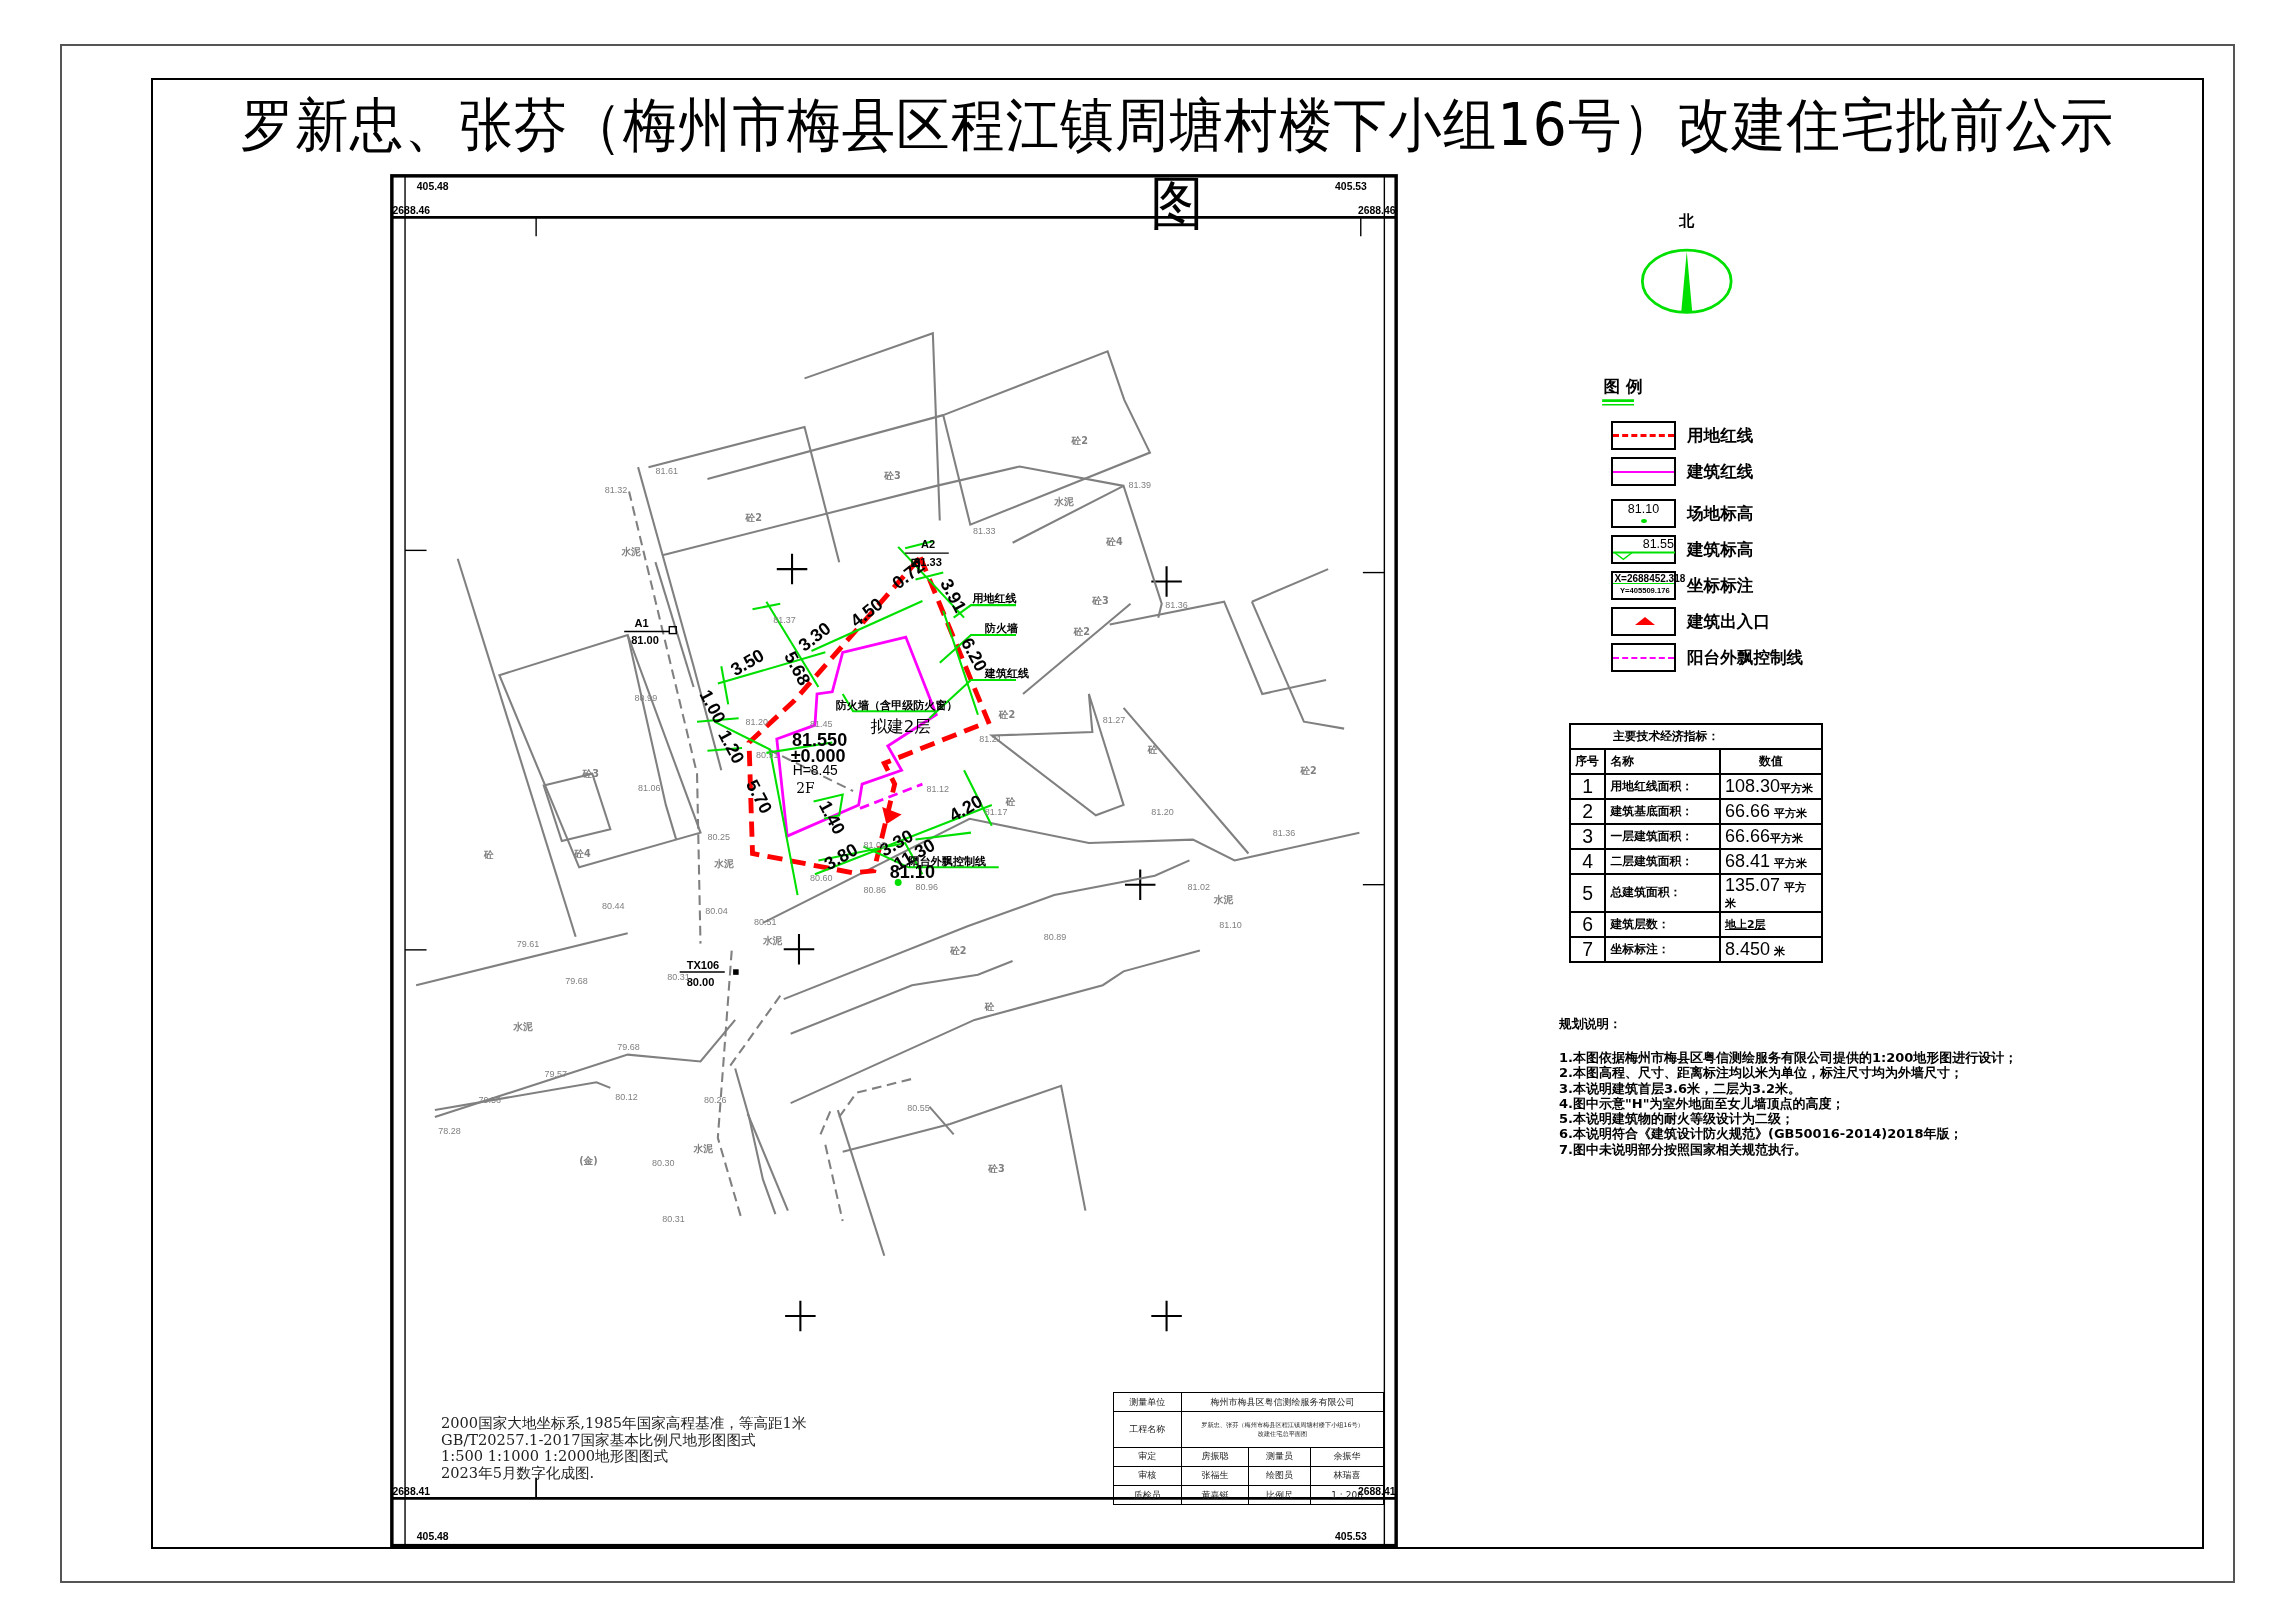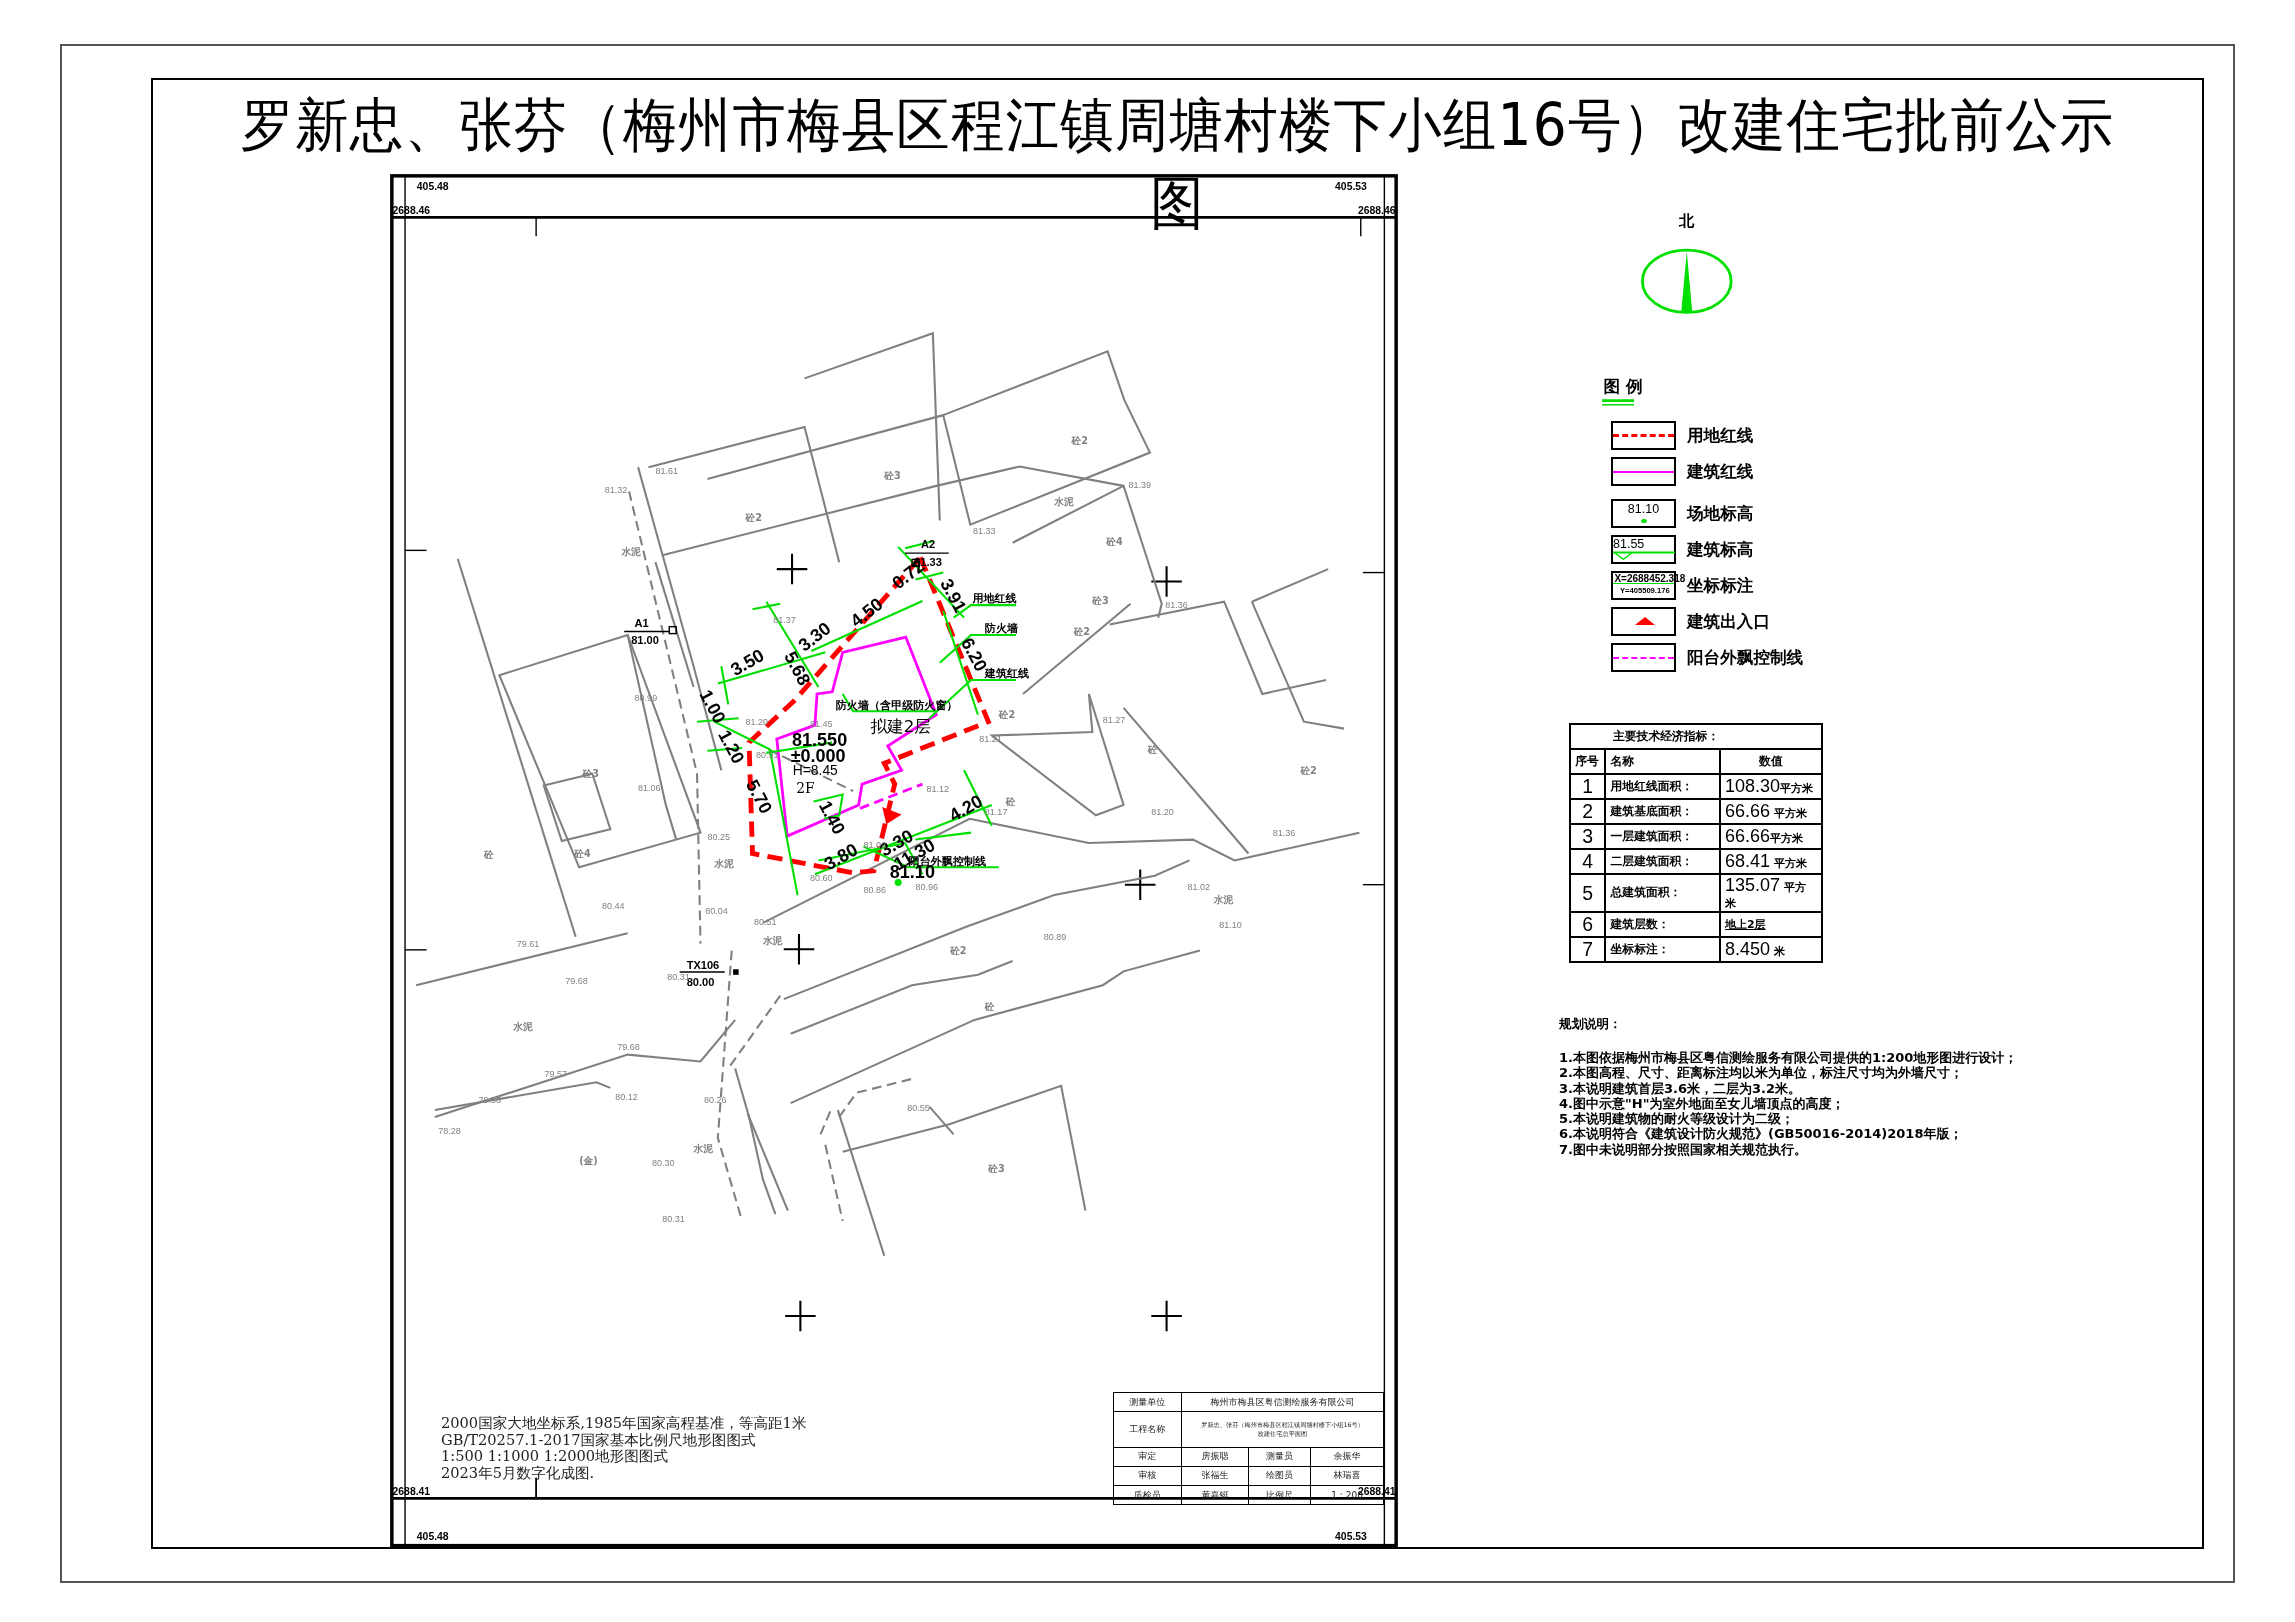--- a/index.html
+++ b/index.html
@@ -290,21 +290,21 @@
 </div>
 <div class="legend-row" style="top:496px;">
   <div class="legend-swatch">
     <div style="position:absolute;left:0;right:0;top:1.4px;text-align:center;font-family:'Liberation Sans',sans-serif;font-size:12.5px;">81.10</div>
     <div style="position:absolute;left:28px;top:18px;width:5.5px;height:4.2px;border-radius:50%;background:#00e000;"></div>
   </div>
   <span class="legend-label">场地标高</span>
 </div>
 <div class="legend-row" style="top:532px;">
   <div class="legend-swatch">
-    <div style="position:absolute;left:0;right:0;top:0;text-align:left;font-family:'Liberation Sans',sans-serif;font-size:12.5px;">81.55</div>
+    <div style="position:absolute;left:0;right:0;top:0;text-align:right;font-family:'Liberation Sans',sans-serif;font-size:12.5px;">81.55</div>
     <svg style="position:absolute;left:0;top:14px;" width="62" height="14" viewBox="0 0 90 20">
         <polyline points="0,2 90,2" stroke="#00e000" stroke-width="3" fill="none"></polyline>
         <polyline points="2,2 15,12 28,2" stroke="#00e000" stroke-width="2" fill="none"></polyline>
       </svg>
   </div>
   <span class="legend-label">建筑标高</span>
 </div>
 <div class="legend-row" style="top:568px;">
   <div class="legend-swatch">
     <div style="position:absolute;left:1.4px;top:0;font-family:'Liberation Sans',sans-serif;font-size:10px;font-weight:bold;white-space:nowrap;text-align:right;">X=2688452.318</div>

